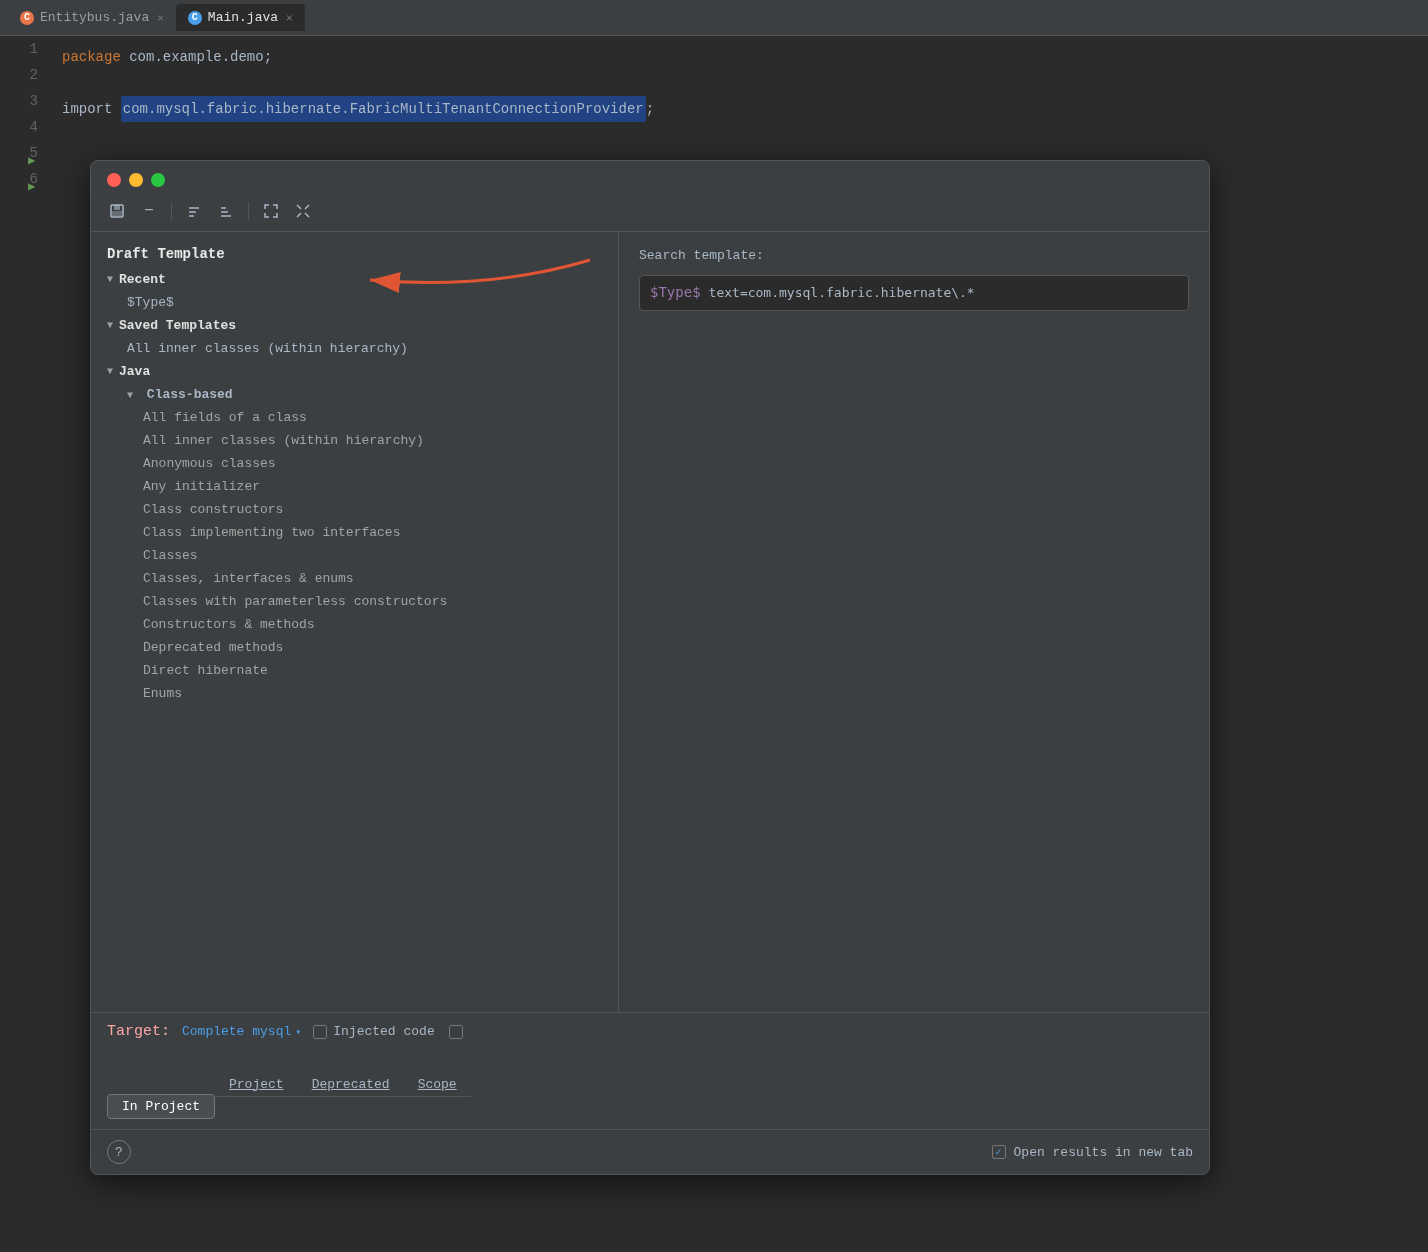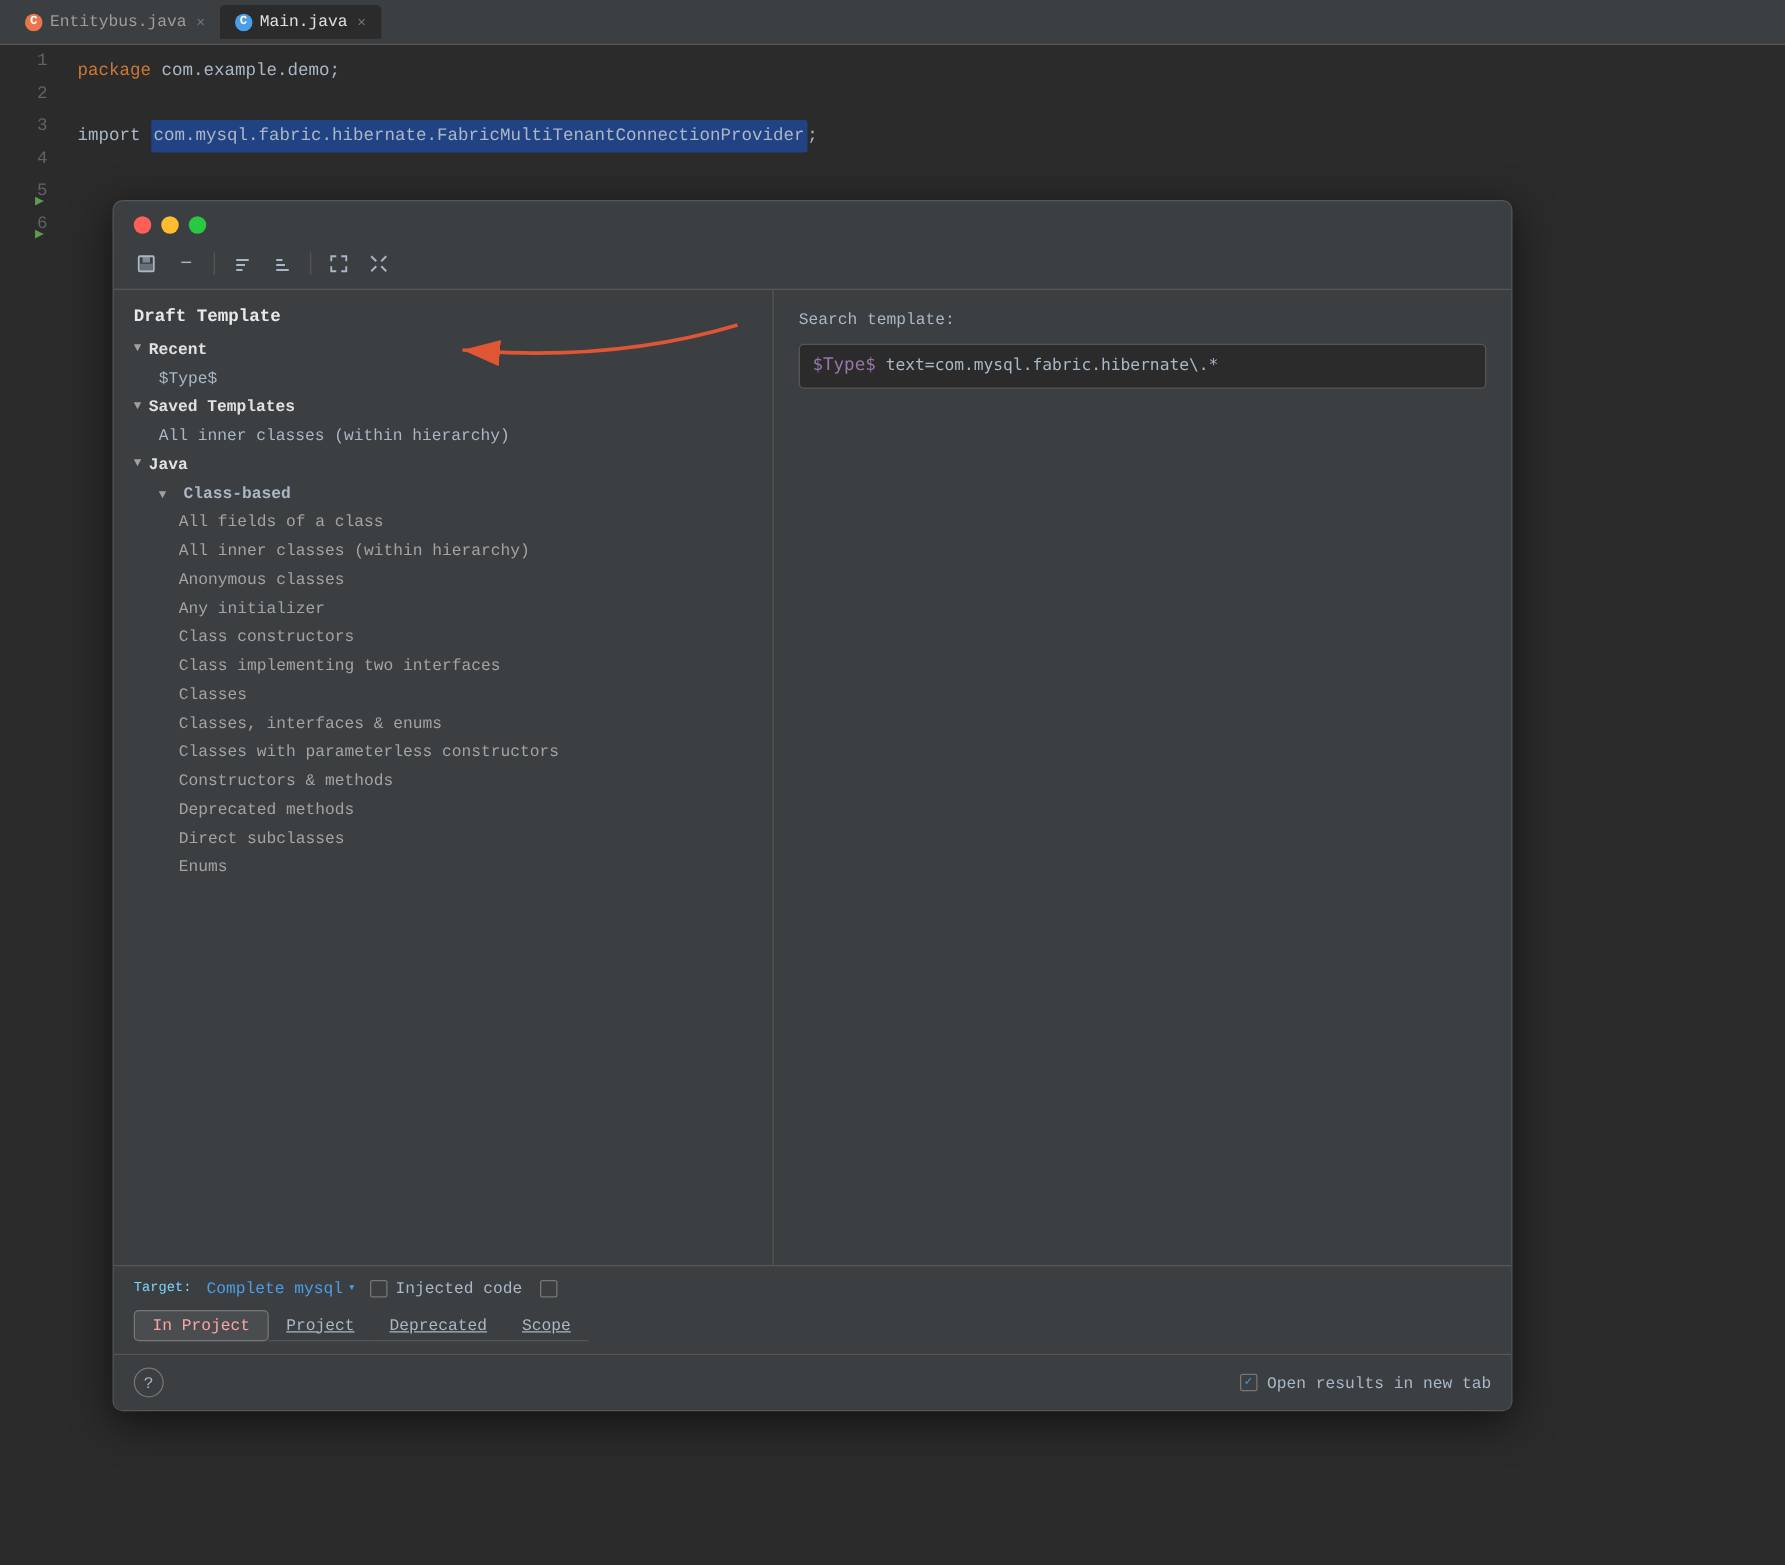--- a/index.html
+++ b/index.html
@@ -248,22 +248,22 @@
       background: #3c3f41;
     }
 
     .target-row {
       display: flex;
       align-items: center;
       gap: 12px;
       margin-bottom: 10px;
     }
     .target-label {
-      font-size: 11px;
-      color: #7dd3fc;
+      font-size: 15px;
+      color: #fca5a5;
     }
     .target-dropdown {
       display: flex;
       align-items: center;
       gap: 4px;
       color: #4a9ee8;
       font-size: 13px;
       cursor: pointer;
     }
     .dropdown-arrow {
@@ -295,21 +295,22 @@
       padding: 4px 14px;
       font-size: 13px;
       color: #a9b7c6;
       cursor: pointer;
       border-bottom: 1px solid #555;
     }
     .scope-btn.active {
       background: #4a4d4f;
       border: 1px solid #777;
       border-radius: 4px;
-      color: #fca5a5;
+      color: #ffffff;
+      margin-top: 44px;
     }
     .scope-btn.underlined {
       text-decoration: underline;
     }
 
     
     .footer-row {
       display: flex;
       align-items: center;
       justify-content: space-between;
@@ -518,21 +519,21 @@
       <div class="tree-sub-item">
         <span>Classes with parameterless constructors</span>
       </div>
       <div class="tree-sub-item">
         <span>Constructors &amp; methods</span>
       </div>
       <div class="tree-sub-item">
         <span>Deprecated methods</span>
       </div>
       <div class="tree-sub-item">
-        <span>Direct subclasses</span>
+        <span>Direct hibernate</span>
       </div>
       <div class="tree-sub-item">
         <span>Enums</span>
       </div>
     </div>
 
     <div class="right-panel">
       <div class="search-template-label">Search template:</div>
       <div class="search-template-input">
         <span class="type-var">$Type$</span>

